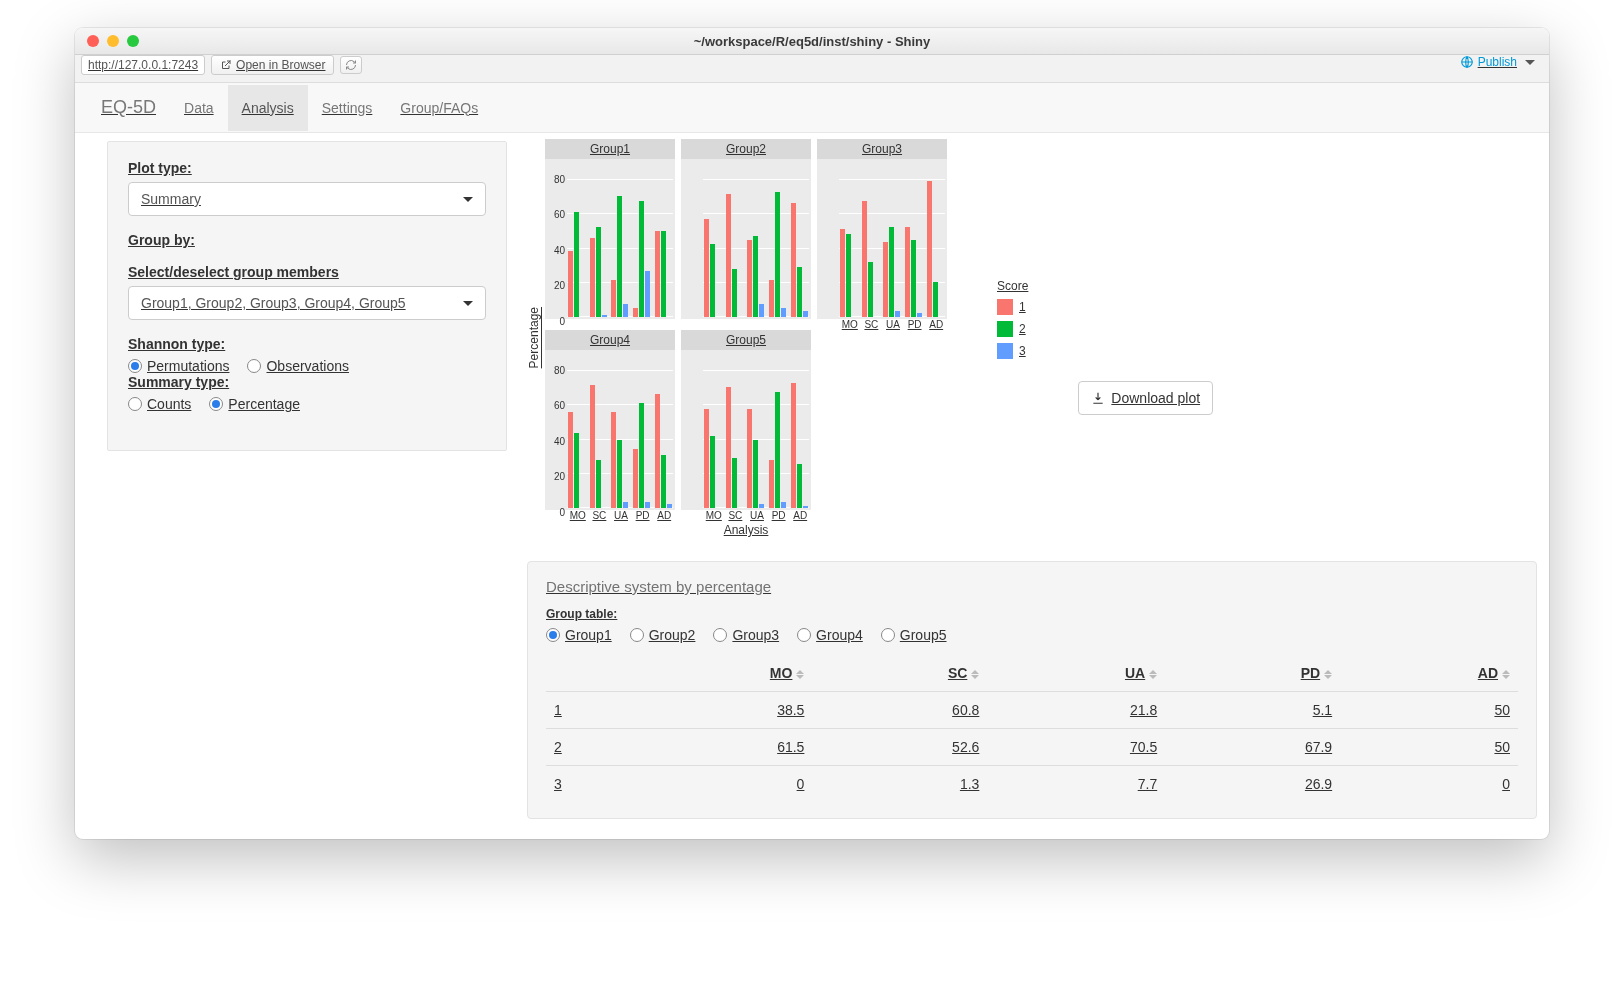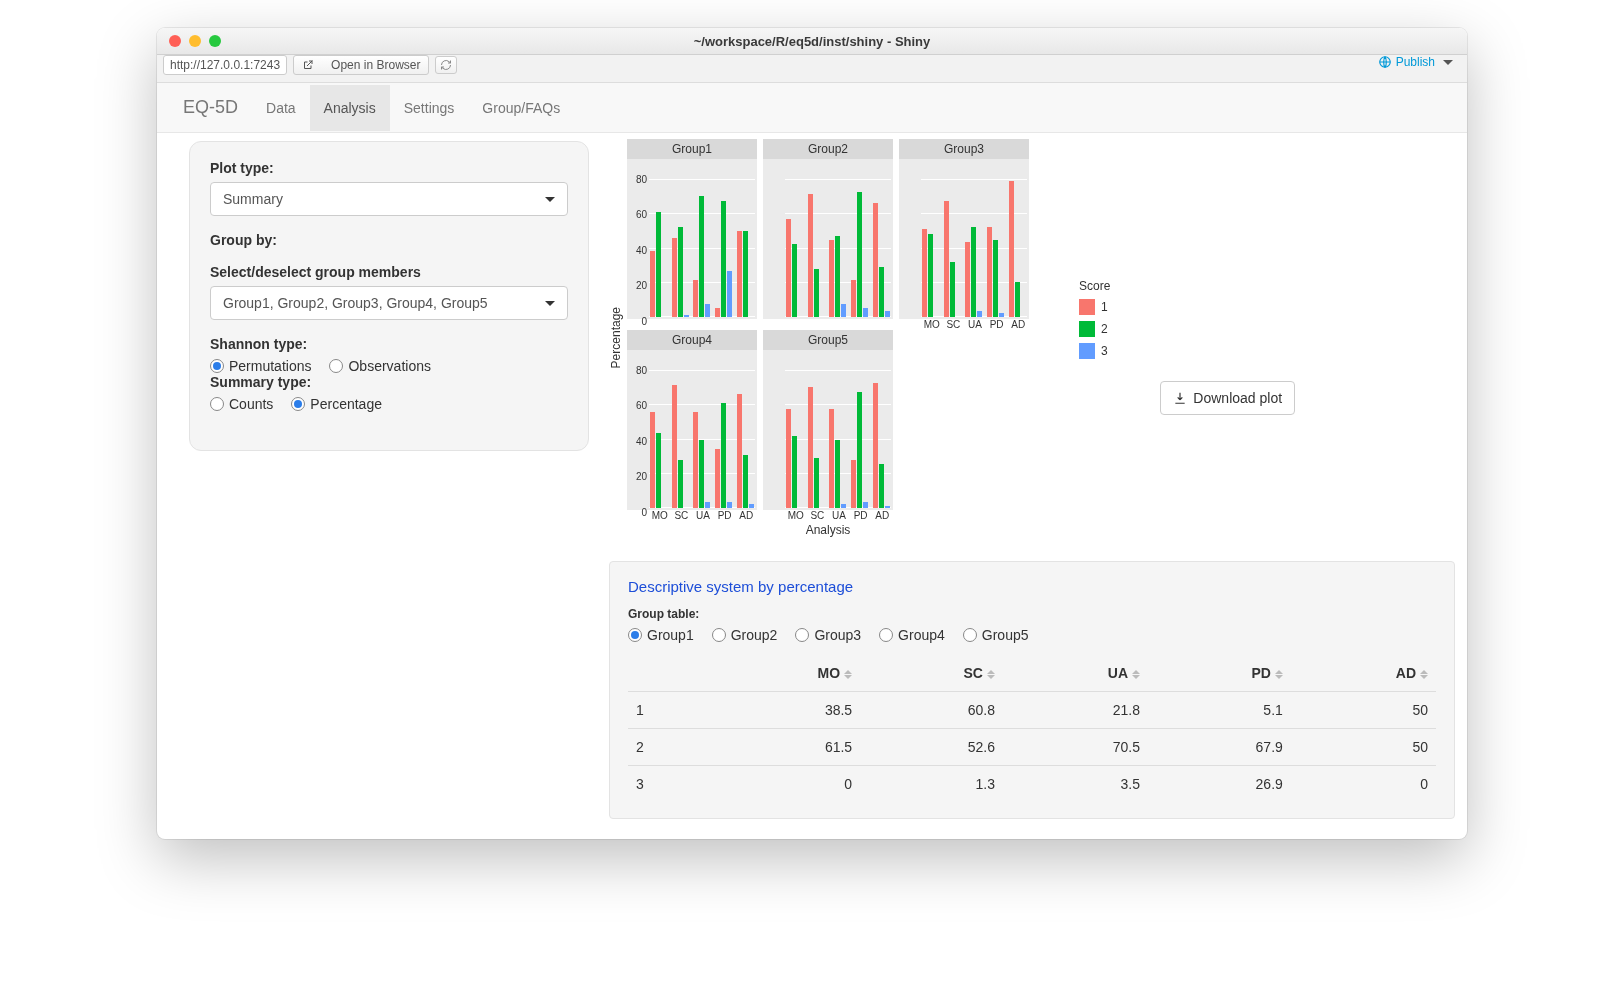--- a/index.html
+++ b/index.html
@@ -6,26 +6,27 @@
 body {
   font-family: "Helvetica Neue", Helvetica, Arial, sans-serif;
   font-size: 14px;
   color: #333;
   background: #fff;
   width: 1624px;
   height: 999px;
   overflow: hidden;
 }
 .mac-window {
-  width: 1310px;
+  width: 1474px;
   margin: 28px auto 0;
   border-radius: 8px;
   background: #fff;
   box-shadow: 0 20px 60px rgba(0,0,0,0.25), 0 0 0 1px rgba(0,0,0,0.08);
   overflow: hidden;
+  text-decoration: underline;
 }
 .titlebar {
   height: 27px;
   background: linear-gradient(#f6f6f6,#e8e8e8);
   border-bottom: 1px solid #d0d0d0;
   display: flex;
   align-items: center;
   padding: 0 12px;
   position: relative;
 }
@@ -33,31 +34,31 @@
 .dot { width:12px; height:12px; border-radius:50%; }
 .dot.red{background:#ff5f56;} .dot.yellow{background:#ffbd2e;} .dot.green{background:#27c93f;}
 .titlebar-title { position:absolute; left:0; right:0; text-align:center; font-size:13px; font-weight:600; color:#3a3a3a; pointer-events:none;}
 .toolbar {
   height: 28px; background:#f2f2f2; border-bottom:1px solid #ddd;
   display:flex; align-items:flex-start; padding:0 6px; font-size:12px; color:#555;
   justify-content:space-between;
 }
 .toolbar-left { display:flex; align-items:center; gap:6px; }
 .url-box { border:1px solid #ccc; background:#fff; padding:2px 6px; border-radius:3px; font-size:12px; color:#555; }
-.tool-btn { border:1px solid #ccc; background:linear-gradient(#fff,#f0f0f0); padding:2px 8px; border-radius:3px; font-size:12px; display:flex; align-items:center; gap:17px; cursor:pointer;}
+.tool-btn { border:1px solid #ccc; background:linear-gradient(#fff,#f0f0f0); padding:2px 8px; border-radius:3px; font-size:12px; display:flex; align-items:center; gap:4px; cursor:pointer;}
 .tool-btn svg{width:12px;height:12px;}
 .publish { color:#0099d8; font-size:12px; cursor:pointer; display:flex; align-items:center; gap:4px; padding:0 8px;}
 .navbar { background:#f8f8f8; border-bottom:1px solid #e7e7e7; height:50px; display:flex; align-items:center; padding:0 12px;}
 .brand { font-size:18px; color:#777; padding:0 14px; }
 .navitem { padding:15px 14px; color:#777; font-size:14px; cursor:pointer; }
 .navitem.active { background:#e7e7e7; color:#555; }
 .body { display:flex; align-items:flex-start; padding:0 12px 20px; }
 .sidebar {
   width: 400px; margin:8px 20px 0 20px;
-  background:#f5f5f5; border:1px solid #e3e3e3; border-radius:12px;
+  background:#f5f5f5; border:1px solid #e3e3e3; border-radius:2px;
   padding:18px 20px 22px;
 }
 .sidebar label.control-label { font-weight:700; font-size:14px; display:block; margin-bottom:6px; }
 .form-group { margin-bottom:16px; }
 .select-box {
   width:100%; background:#fff; border:1px solid #ccc; border-radius:4px;
   height:34px; display:flex; align-items:center; justify-content:space-between;
   padding:0 12px; font-size:14px; color:#555; cursor:pointer;
 }
 .caret { width:0; height:0; border-left:5px solid transparent; border-right:5px solid transparent; border-top:5px solid #333;}
@@ -95,21 +96,21 @@
 .swatch{width:16px;height:16px;}
 .download-area{ align-self:center; margin-top:120px;}
 .download-btn {
   border:1px solid #ccc; background:#fff; border-radius:4px; padding:8px 12px;
   font-size:14px; display:flex; align-items:center; gap:6px; cursor:pointer;
 }
 .panel {
   margin-top:24px; background:#f5f5f5; border:1px solid #e3e3e3; border-radius:4px;
   padding:16px 18px;
 }
-.panel-title { font-size:15px; color:#1d4ed8; margin-bottom:12px;}
+.panel-title { font-size:15px; color:#737373; margin-bottom:12px;}
 .group-table-label { font-weight:700; font-size:12px; margin-bottom:6px; display:block;}
 .table { width:100%; border-collapse:collapse; margin-top:12px;}
 .table th, .table td { text-align:right; padding:10px 8px; border-top:1px solid #ddd; font-size:14px;}
 .table th:first-child, .table td:first-child{ text-align:left; width:80px;}
 .table thead th { border-top:none; font-weight:700; color:#333;}
 .sort { display:inline-flex; flex-direction:column; margin-left:4px; vertical-align:middle;}
 .sort span{ width:0;height:0;border-left:4px solid transparent;border-right:4px solid transparent;}
 .sort .up{border-bottom:4px solid #bbb; margin-bottom:1px;}
 .sort .down{border-top:4px solid #bbb;}
 </style>
@@ -540,21 +541,21 @@
                 <td>61.5</td>
                 <td>52.6</td>
                 <td>70.5</td>
                 <td>67.9</td>
                 <td>50</td>
               </tr>
               <tr>
                 <td>3</td>
                 <td>0</td>
                 <td>1.3</td>
-                <td>3.5</td>
+                <td>7.7</td>
                 <td>26.9</td>
                 <td>0</td>
               </tr>
             </tbody>
         </table>
       </div>
     </div>
   </div>
 </div>
 

